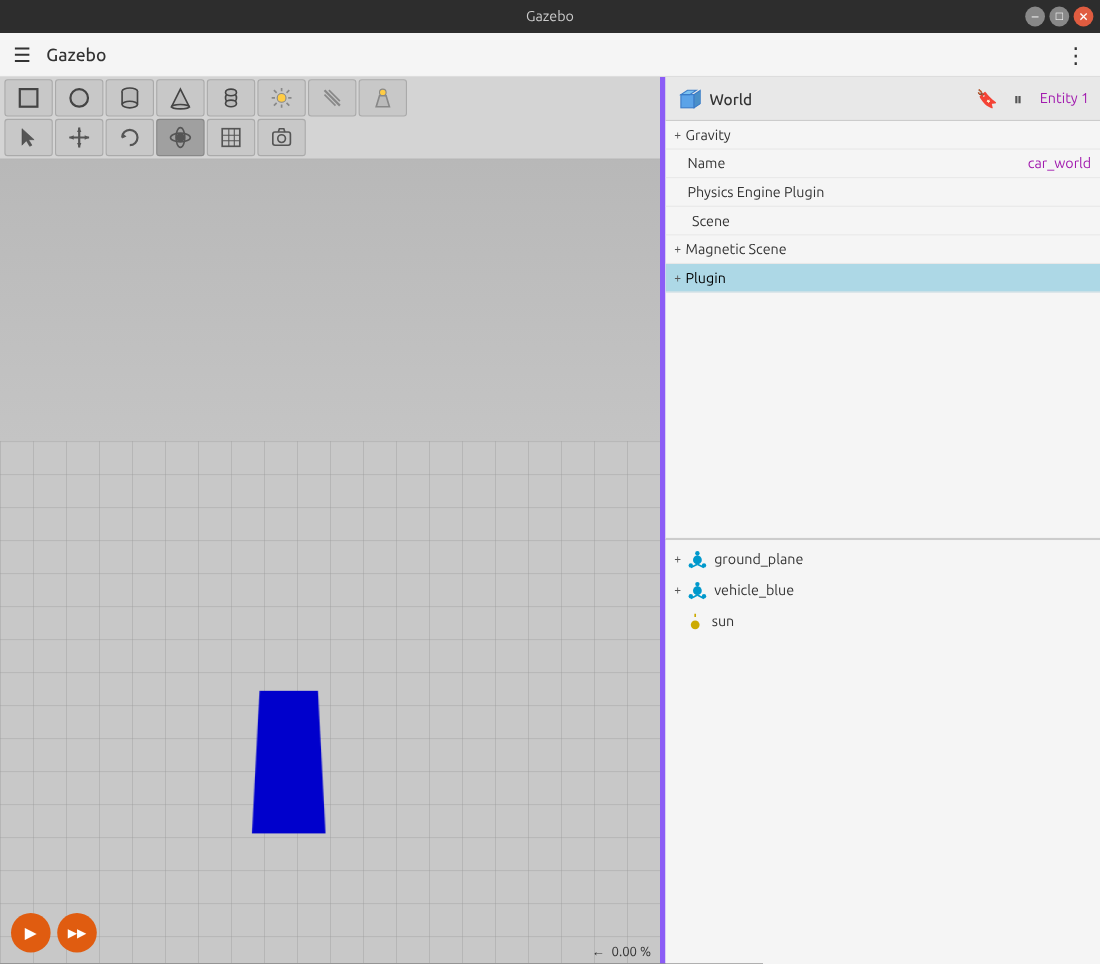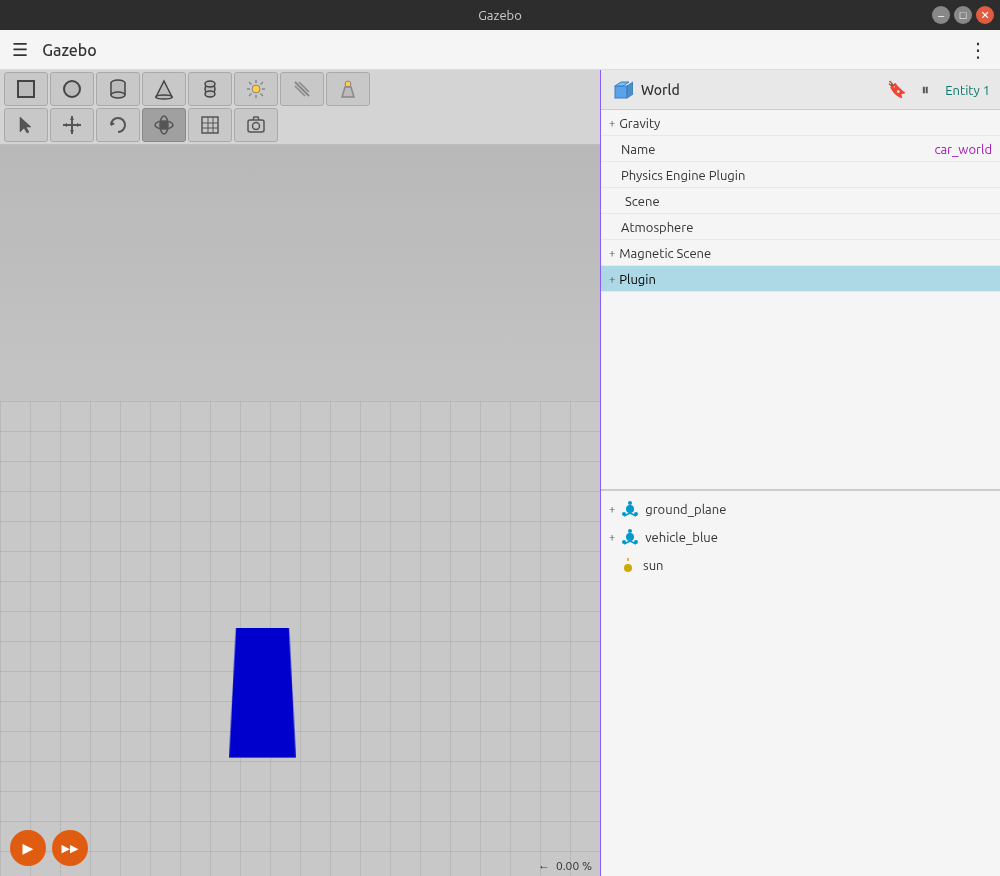--- a/index.html
+++ b/index.html
@@ -194,21 +194,21 @@
       color: #fff;
       font-size: 14px;
     }
 
     
     #right-panel {
       width: 400px;
       background: #f0f0f0;
       display: flex;
       flex-direction: column;
-      border-left: 1px solid #8b5cf6;
+      border-left: 5px solid #8b5cf6;
     }
 
     
     #right-header {
       height: 40px;
       background: #e8e8e8;
       display: flex;
       align-items: center;
       padding: 0 10px;
       gap: 8px;
@@ -465,21 +465,21 @@
     <div id="right-header">
 
       <svg width="22" height="22" viewBox="0 0 22 22">
         <rect x="4" y="7" width="12" height="12" fill="#5ba3e8" stroke="#3a7bc8" stroke-width="1"></rect>
         <polygon points="4,7 10,3 18,3 12,7" fill="#7ac0f0" stroke="#3a7bc8" stroke-width="1"></polygon>
         <polygon points="16,7 16,19 22,15 22,3" fill="#4a8fc8" stroke="#3a7bc8" stroke-width="1"></polygon>
       </svg>
       <span id="world-label">World</span>
       <span style="margin-left: auto; color:#888; font-size:16px; cursor:pointer;">🔖</span>
       <span style="color:#555; font-size:16px; cursor:pointer; margin-left:6px;">⏸</span>
-      <span style="color:#0f766e; font-size:13px; margin-left:8px;">Entity 1</span>
+      <span style="color:#a21caf; font-size:13px; margin-left:8px;">Entity 1</span>
     </div>
 
     <div id="properties-tree">
 
       <div class="tree-item">
         <span class="expand-icon">+</span>
         <span>Gravity</span>
       </div>
 
       <div class="tree-item" style="padding-left: 20px; gap: 32px;">
@@ -488,23 +488,20 @@
       </div>
 
       <div class="tree-item" style="padding-left: 20px;">
         <span>Physics Engine Plugin</span>
       </div>
 
       <div class="tree-item" style="padding-left: 24px;">
         <span>Scene</span>
       </div>
 
-      <div class="tree-item" style="padding-left: 20px;">
-        <span>Atmosphere</span>
-      </div>
 
       <div class="tree-item">
         <span class="expand-icon">+</span>
         <span>Magnetic Scene</span>
       </div>
 
       <div class="tree-item selected">
         <span class="expand-icon">+</span>
         <span>Plugin</span>
       </div>

